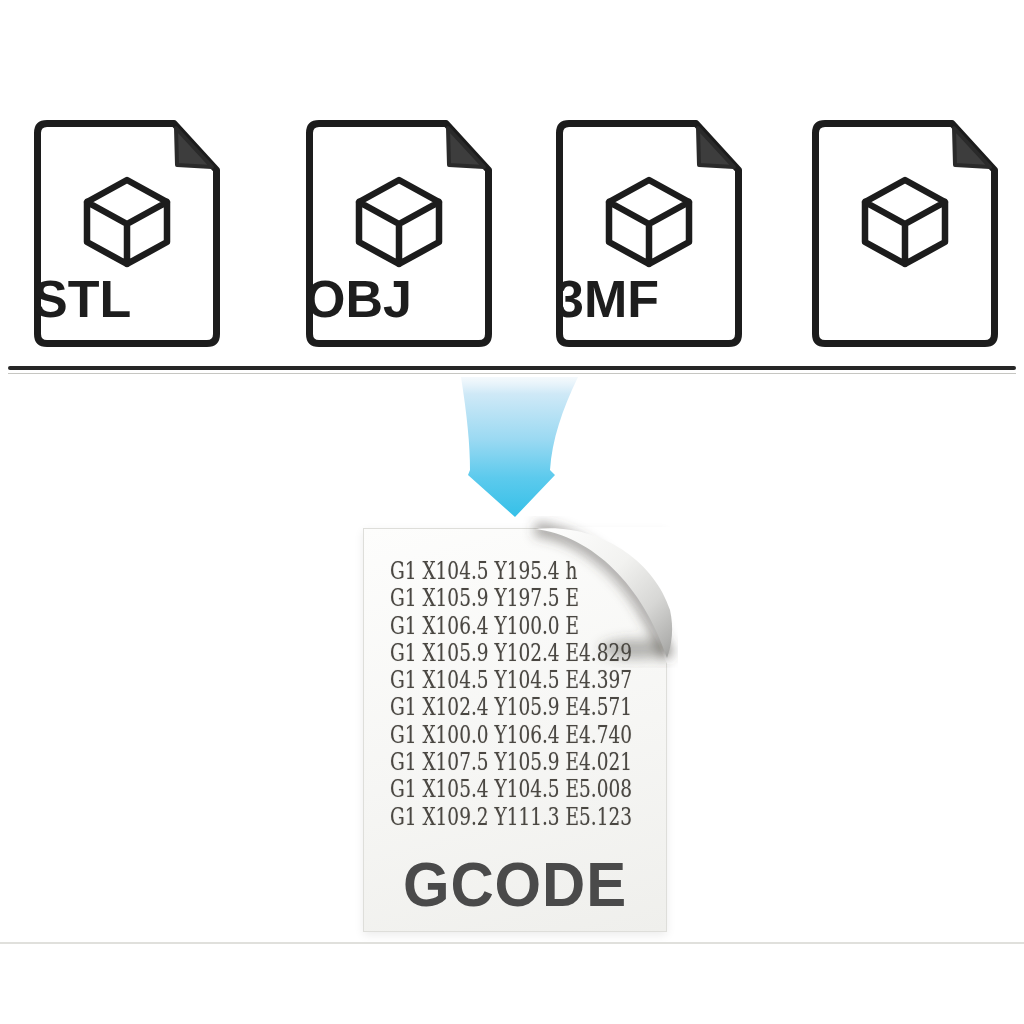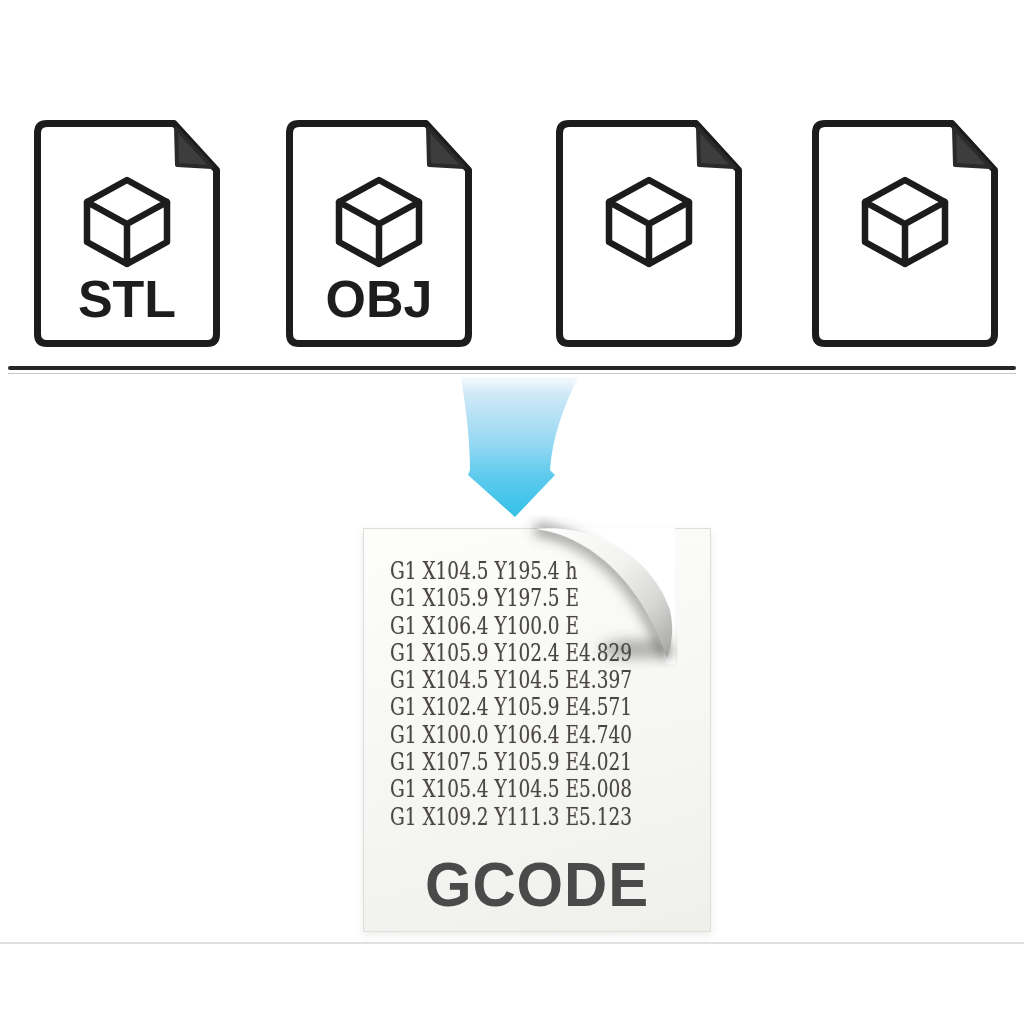--- a/index.html
+++ b/index.html
@@ -3,32 +3,32 @@
 <meta charset="utf-8">
 <style>
   html,body{margin:0;padding:0;background:#ffffff;}
   .canvas{position:relative;width:1024px;height:1024px;background:#ffffff;overflow:hidden;
           font-family:"Liberation Sans",sans-serif;}
 
   
   .file-icon{position:absolute;top:119px;width:188px;height:229px;}
   .file-icon svg{position:absolute;left:0;top:0;}
   .format-label{position:absolute;left:0;top:152px;width:100%;height:56px;
-                text-align:center;font-weight:700;font-size:52px;line-height:56px;
+                text-align:left;font-weight:700;font-size:52px;line-height:56px;
                 color:#1d1d1d;letter-spacing:0px;}
 
   
   .divider{position:absolute;left:8px;right:8px;top:366px;height:4px;background:#262626;border-radius:2px;}
   .divider-echo{position:absolute;left:8px;right:8px;top:373px;height:1px;background:#c6c6c2;}
 
   
   .arrow-svg{position:absolute;left:459px;top:375px;}
 
   
-  .paper{position:absolute;left:363px;top:528px;width:348px;height:404px;
+  .paper{position:absolute;left:363px;top:528px;width:304px;height:404px;
          background:linear-gradient(165deg,#fdfdfc 0%,#f6f6f4 55%,#efefec 100%);
          border:1px solid #dededa;box-sizing:border-box;
          box-shadow:0 3px 9px rgba(0,0,0,0.08);padding-left:48px;}
   .gcode-lines{position:absolute;left:26px;top:28px;width:270px;}
   .gl{white-space:nowrap;font-family:"DejaVu Serif",serif;font-size:25px;line-height:27.3px;
       height:27.3px;color:#4a4742;transform:scaleX(0.74);transform-origin:0 0;
       text-shadow:0 0 1px rgba(74,71,66,0.35);}
   .gcode-label{position:absolute;left:0;top:322px;width:100%;text-align:center;
                font-weight:700;font-size:63px;line-height:66px;color:#4a4a4a;
                letter-spacing:1px;transform:scaleX(0.95);}
@@ -45,35 +45,36 @@
 
   <div class="file-icon" style="left:33px">
     <svg width="188" height="229" viewBox="0 0 188 229">
       <path d="M141,4.5 H14 Q4.5,4.5 4.5,14 V215 Q4.5,224.5 14,224.5 H174 Q183.5,224.5 183.5,215 V51 Z" fill="#ffffff" stroke="#1c1c1c" stroke-width="7" stroke-linejoin="round"></path>
       <path d="M143,9 L144,46 L179,48 Z" fill="#3d3d3d" stroke="#2a2a2a" stroke-width="4" stroke-linejoin="round"></path>
       <path d="M94,61 L134,83 L134,123 L94,145 L54,123 L54,83 Z M54,83 L94,105 L134,83 M94,105 L94,145" fill="#ffffff" stroke="#1c1c1c" stroke-width="6.5" stroke-linejoin="round" stroke-linecap="round"></path>
     </svg>
     <div class="format-label">STL</div>
   </div>
 
-  <div class="file-icon" style="left:285px">
+  <div class="file-icon" style="left:305px">
     <svg width="188" height="229" viewBox="0 0 188 229">
       <path d="M141,4.5 H14 Q4.5,4.5 4.5,14 V215 Q4.5,224.5 14,224.5 H174 Q183.5,224.5 183.5,215 V51 Z" fill="#ffffff" stroke="#1c1c1c" stroke-width="7" stroke-linejoin="round"></path>
       <path d="M143,9 L144,46 L179,48 Z" fill="#3d3d3d" stroke="#2a2a2a" stroke-width="4" stroke-linejoin="round"></path>
       <path d="M94,61 L134,83 L134,123 L94,145 L54,123 L54,83 Z M54,83 L94,105 L134,83 M94,105 L94,145" fill="#ffffff" stroke="#1c1c1c" stroke-width="6.5" stroke-linejoin="round" stroke-linecap="round"></path>
     </svg>
     <div class="format-label">OBJ</div>
   </div>
 
   <div class="file-icon" style="left:555px">
     <svg width="188" height="229" viewBox="0 0 188 229">
       <path d="M141,4.5 H14 Q4.5,4.5 4.5,14 V215 Q4.5,224.5 14,224.5 H174 Q183.5,224.5 183.5,215 V51 Z" fill="#ffffff" stroke="#1c1c1c" stroke-width="7" stroke-linejoin="round"></path>
       <path d="M143,9 L144,46 L179,48 Z" fill="#3d3d3d" stroke="#2a2a2a" stroke-width="4" stroke-linejoin="round"></path>
       <path d="M94,61 L134,83 L134,123 L94,145 L54,123 L54,83 Z M54,83 L94,105 L134,83 M94,105 L94,145" fill="#ffffff" stroke="#1c1c1c" stroke-width="6.5" stroke-linejoin="round" stroke-linecap="round"></path>
     </svg>
+    <div class="format-label">3MF</div>
   </div>
 
   <div class="file-icon" style="left:811px">
     <svg width="188" height="229" viewBox="0 0 188 229">
       <path d="M141,4.5 H14 Q4.5,4.5 4.5,14 V215 Q4.5,224.5 14,224.5 H174 Q183.5,224.5 183.5,215 V51 Z" fill="#ffffff" stroke="#1c1c1c" stroke-width="7" stroke-linejoin="round"></path>
       <path d="M143,9 L144,46 L179,48 Z" fill="#3d3d3d" stroke="#2a2a2a" stroke-width="4" stroke-linejoin="round"></path>
       <path d="M94,61 L134,83 L134,123 L94,145 L54,123 L54,83 Z M54,83 L94,105 L134,83 M94,105 L94,145" fill="#ffffff" stroke="#1c1c1c" stroke-width="6.5" stroke-linejoin="round" stroke-linecap="round"></path>
     </svg>
   </div>
 

